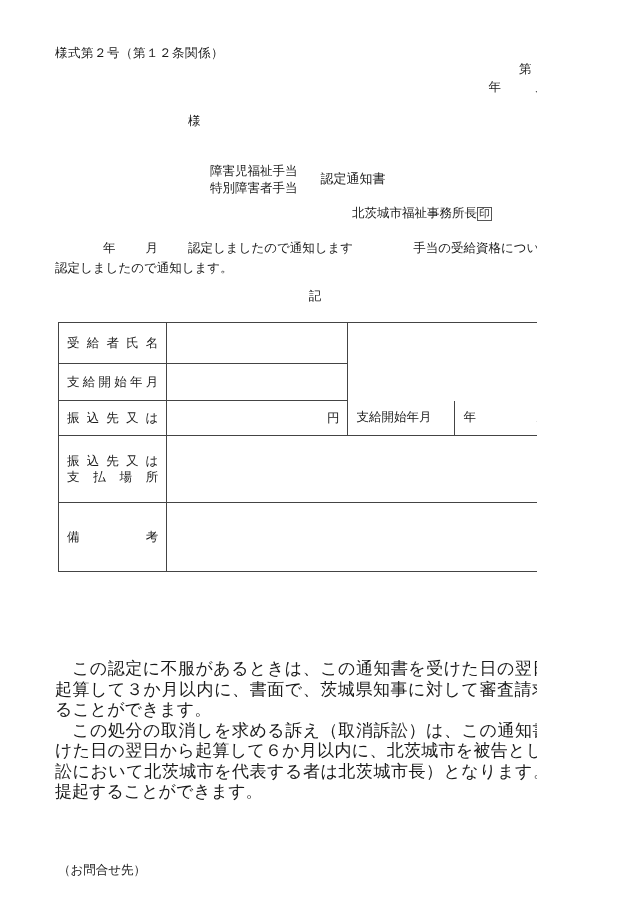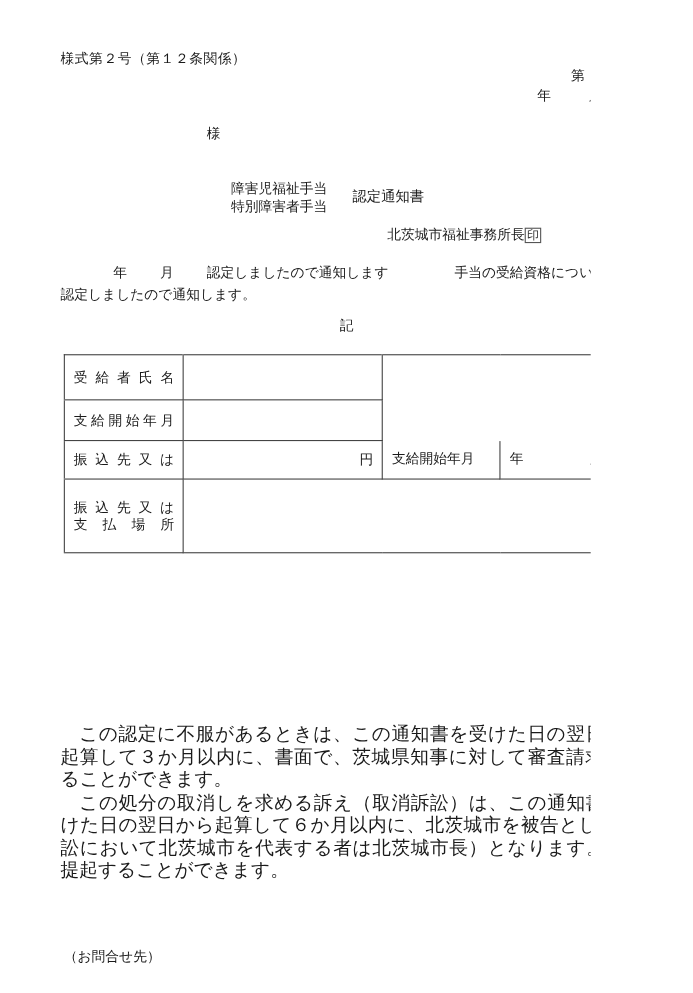--- a/index.html
+++ b/index.html
@@ -227,20 +227,26 @@
         <span class="start-val-inner"><span>年</span><span class="g1"></span><span>月から</span></span>
       </td>
     </tr>
     <tr>
       <td class="lbl-cell spread-2line" style="height:66px">
         <span class="spread">振込先又は</span>
         <span class="spread">支払場所</span>
       </td>
       <td colspan="3"></td>
     </tr>
+    <tr>
+      <td class="lbl-cell" style="height:68px">
+            <span class="spread">備考</span>
+          </td>
+      <td colspan="3"></td>
+    </tr>
   </tbody>
     </table>
 
   <div class="abs notice">
     <p>この認定に不服があるときは、この通知書を受けた日の翌日から起算して３か月以内に、書面で、茨城県知事に対して審査請求をすることができます。</p>
     <p>この処分の取消しを求める訴え（取消訴訟）は、この通知書を受けた日の翌日から起算して６か月以内に、北茨城市を被告として(訴訟において北茨城市を代表する者は北茨城市長）となります。）、提起することができます。</p>
   </div>
 
   <div class="abs contact">（お問合せ先）</div>
 

